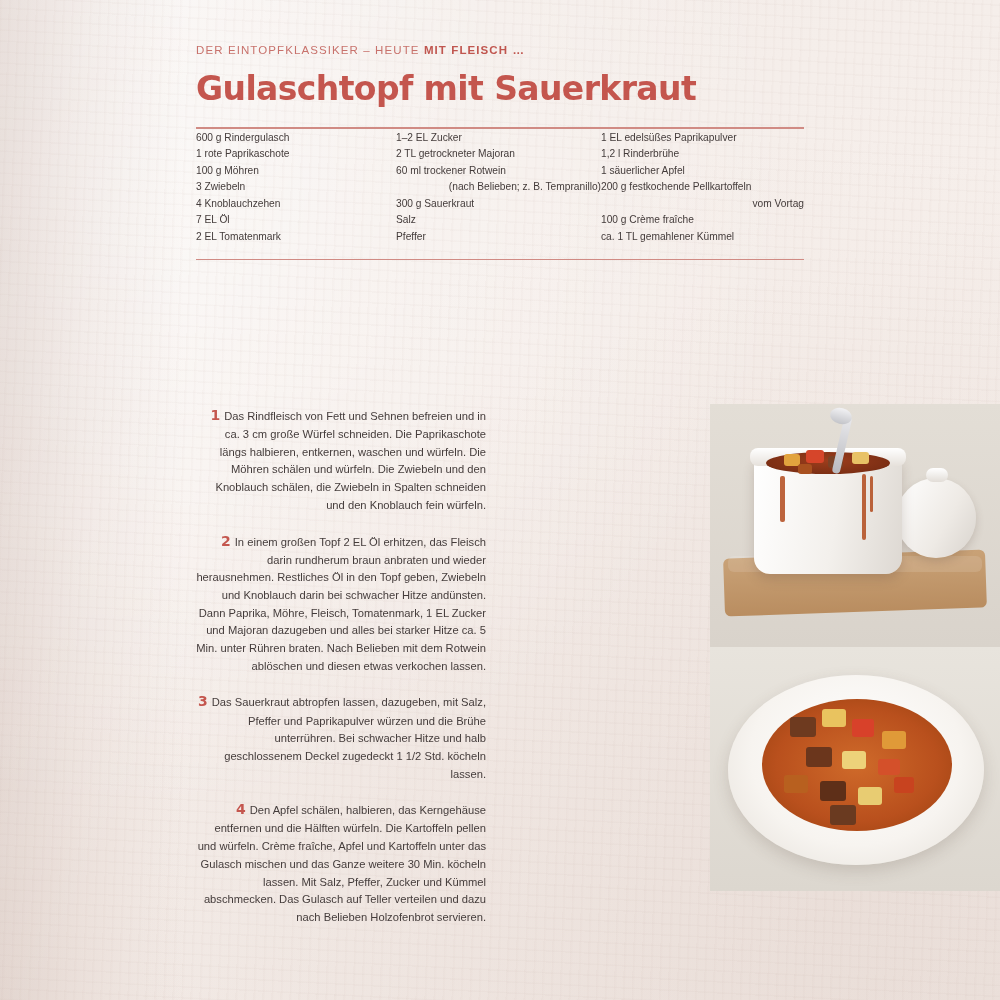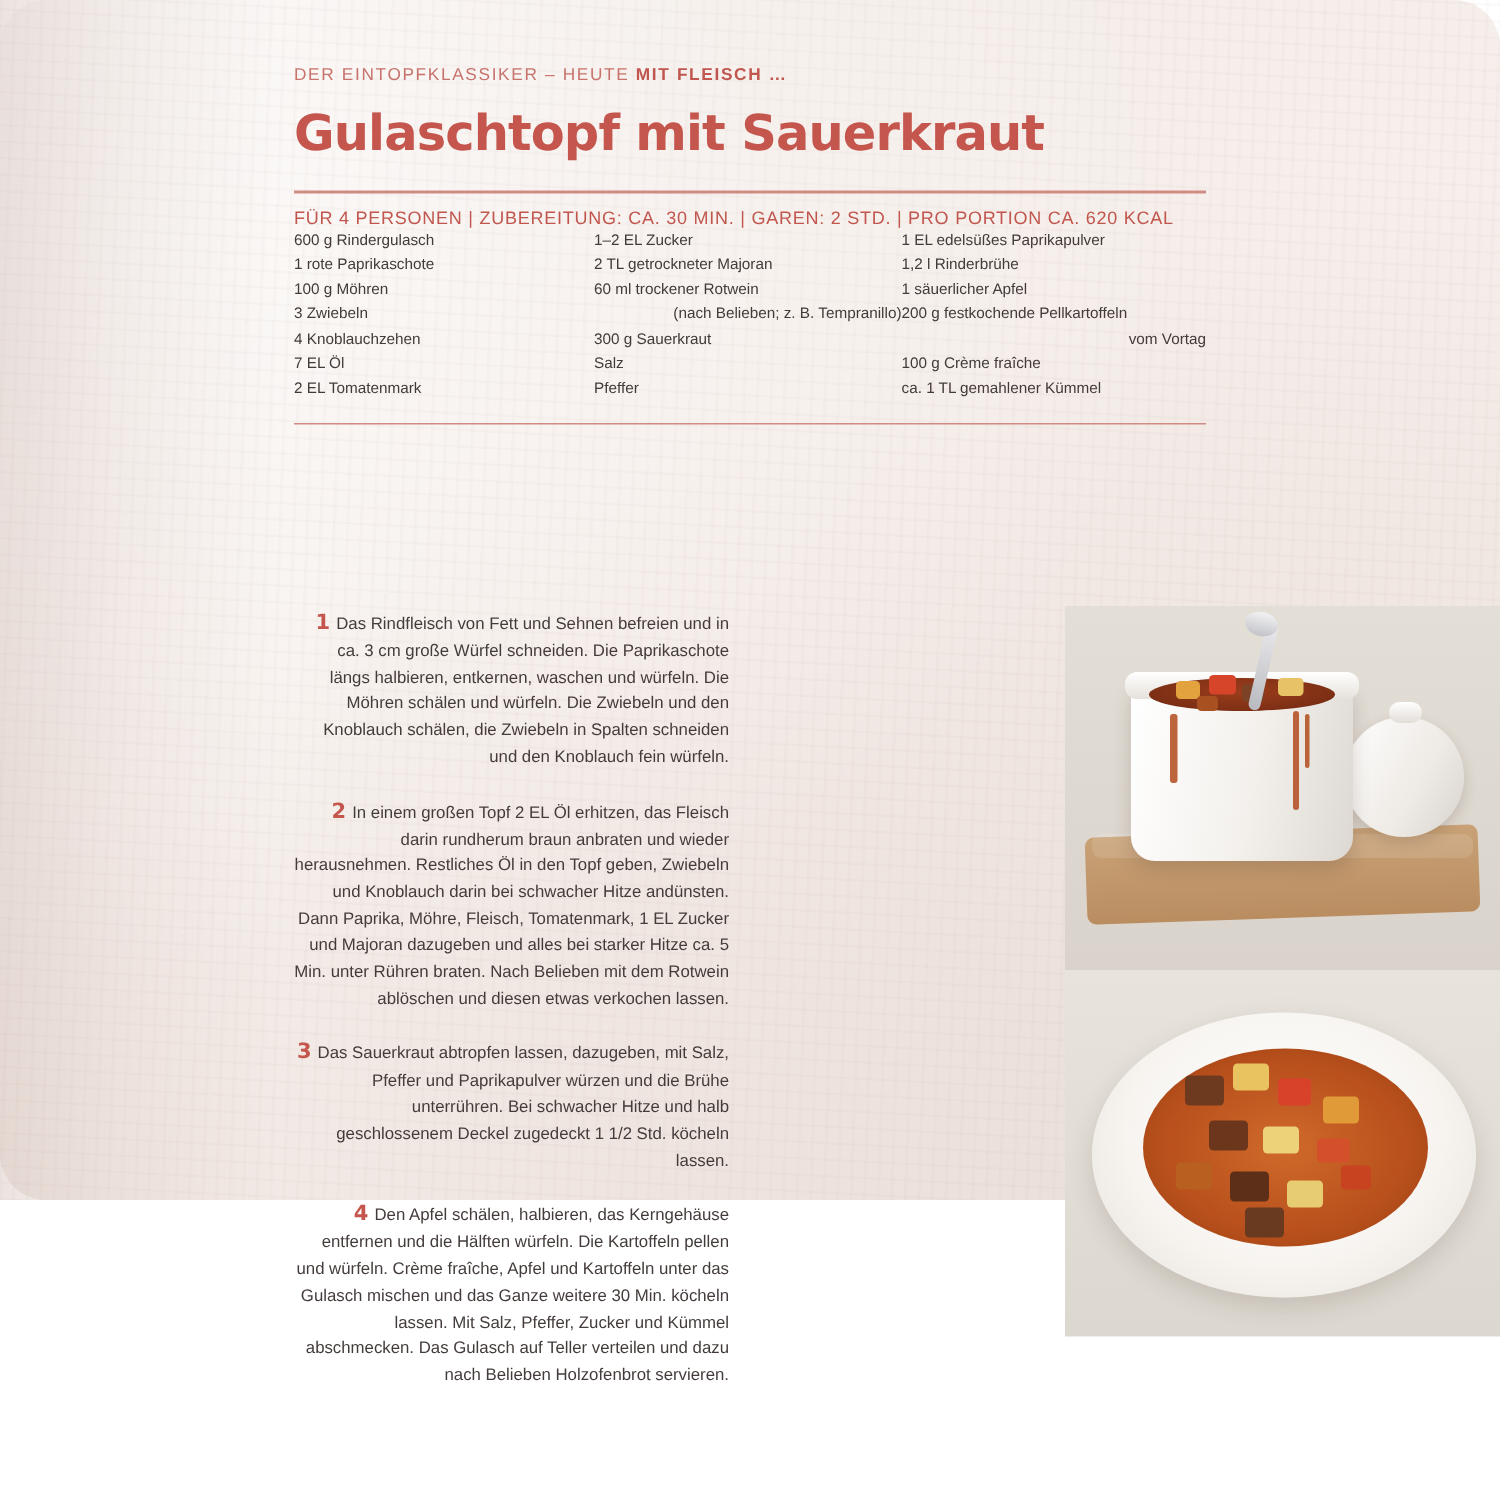--- a/index.html
+++ b/index.html
@@ -9,25 +9,24 @@
   body {
     width: 1000px;
     height: 1000px;
     background: #ffffff;
     font-family: "Liberation Sans", sans-serif;
     overflow: hidden;
   }
   .page {
     position: relative;
     width: 1000px;
-    height: 800px;
+    height: 1000px;
     background:
       linear-gradient(115deg, rgba(255,255,255,0.55) 0%, rgba(255,255,255,0.0) 35%),
       linear-gradient(160deg, #f3ece8 0%, #f6efeb 40%, #efe6e1 100%);
-    border-radius: 31px;
   }
   
   .texture {
     position: absolute;
     inset: 0;
     background-image:
       repeating-linear-gradient(92deg, rgba(180,150,140,0.045) 0px, rgba(180,150,140,0.045) 1px, rgba(255,255,255,0) 3px, rgba(255,255,255,0) 9px),
       repeating-linear-gradient(3deg, rgba(160,130,120,0.04) 0px, rgba(160,130,120,0.04) 1px, rgba(255,255,255,0) 2px, rgba(255,255,255,0) 11px),
       radial-gradient(ellipse at 12% 20%, rgba(255,255,255,0.5) 0%, rgba(255,255,255,0) 55%),
       radial-gradient(ellipse at 85% 90%, rgba(205,180,170,0.18) 0%, rgba(255,255,255,0) 60%);
@@ -236,21 +235,20 @@
 <body>
 
 <div class="page">
   <div class="texture"></div>
   <div class="left-shadow"></div>
 
   <div class="content">
     <div class="kicker"><span>DER EINTOPFKLASSIKER – HEUTE </span><b>MIT FLEISCH …</b></div>
     <div class="title">Gulaschtopf mit Sauerkraut</div>
     <div class="rule"></div>
-    <div class="meta">FÜR 4 PERSONEN | ZUBEREITUNG: CA. 30 MIN. | GAREN: 2 STD. | PRO PORTION CA. 620 KCAL</div>
 
     <div class="ing-wrap">
       <div class="ing-col c1">
         <div>600 g Rindergulasch</div>
         <div>1 rote Paprikaschote</div>
         <div>100 g Möhren</div>
         <div>3 Zwiebeln</div>
         <div>4 Knoblauchzehen</div>
         <div>7 EL Öl</div>
         <div>2 EL Tomatenmark</div>

